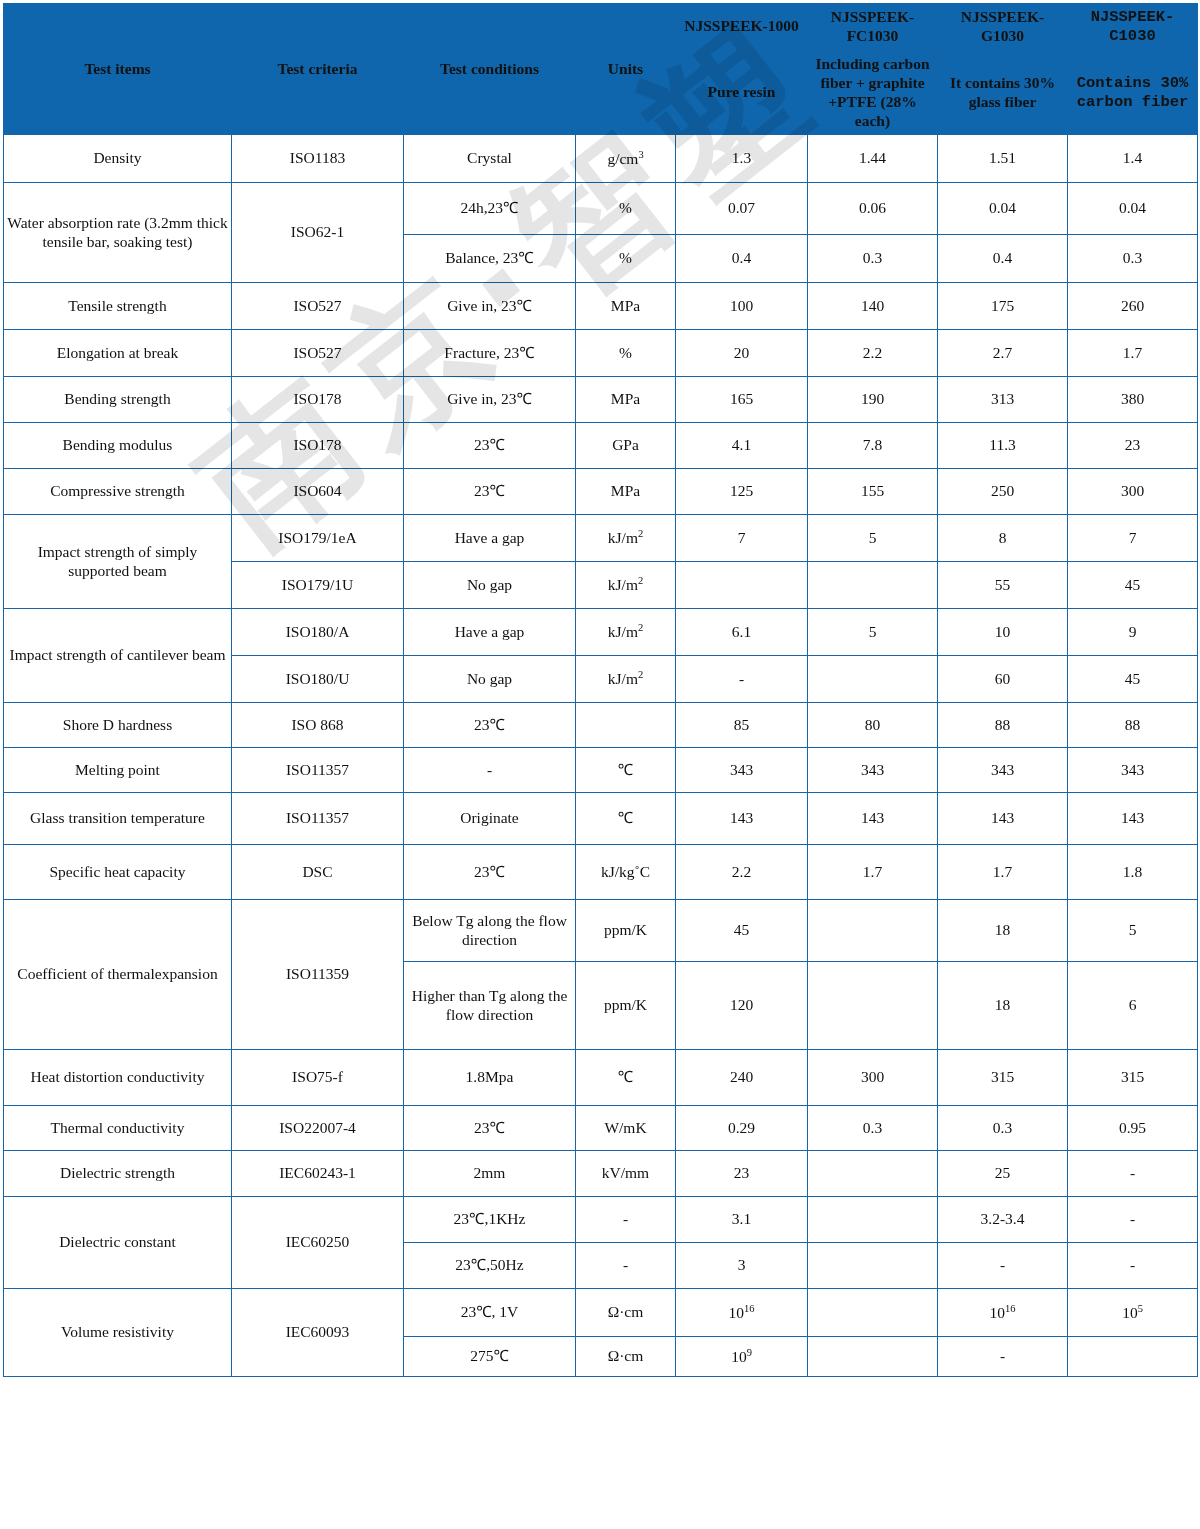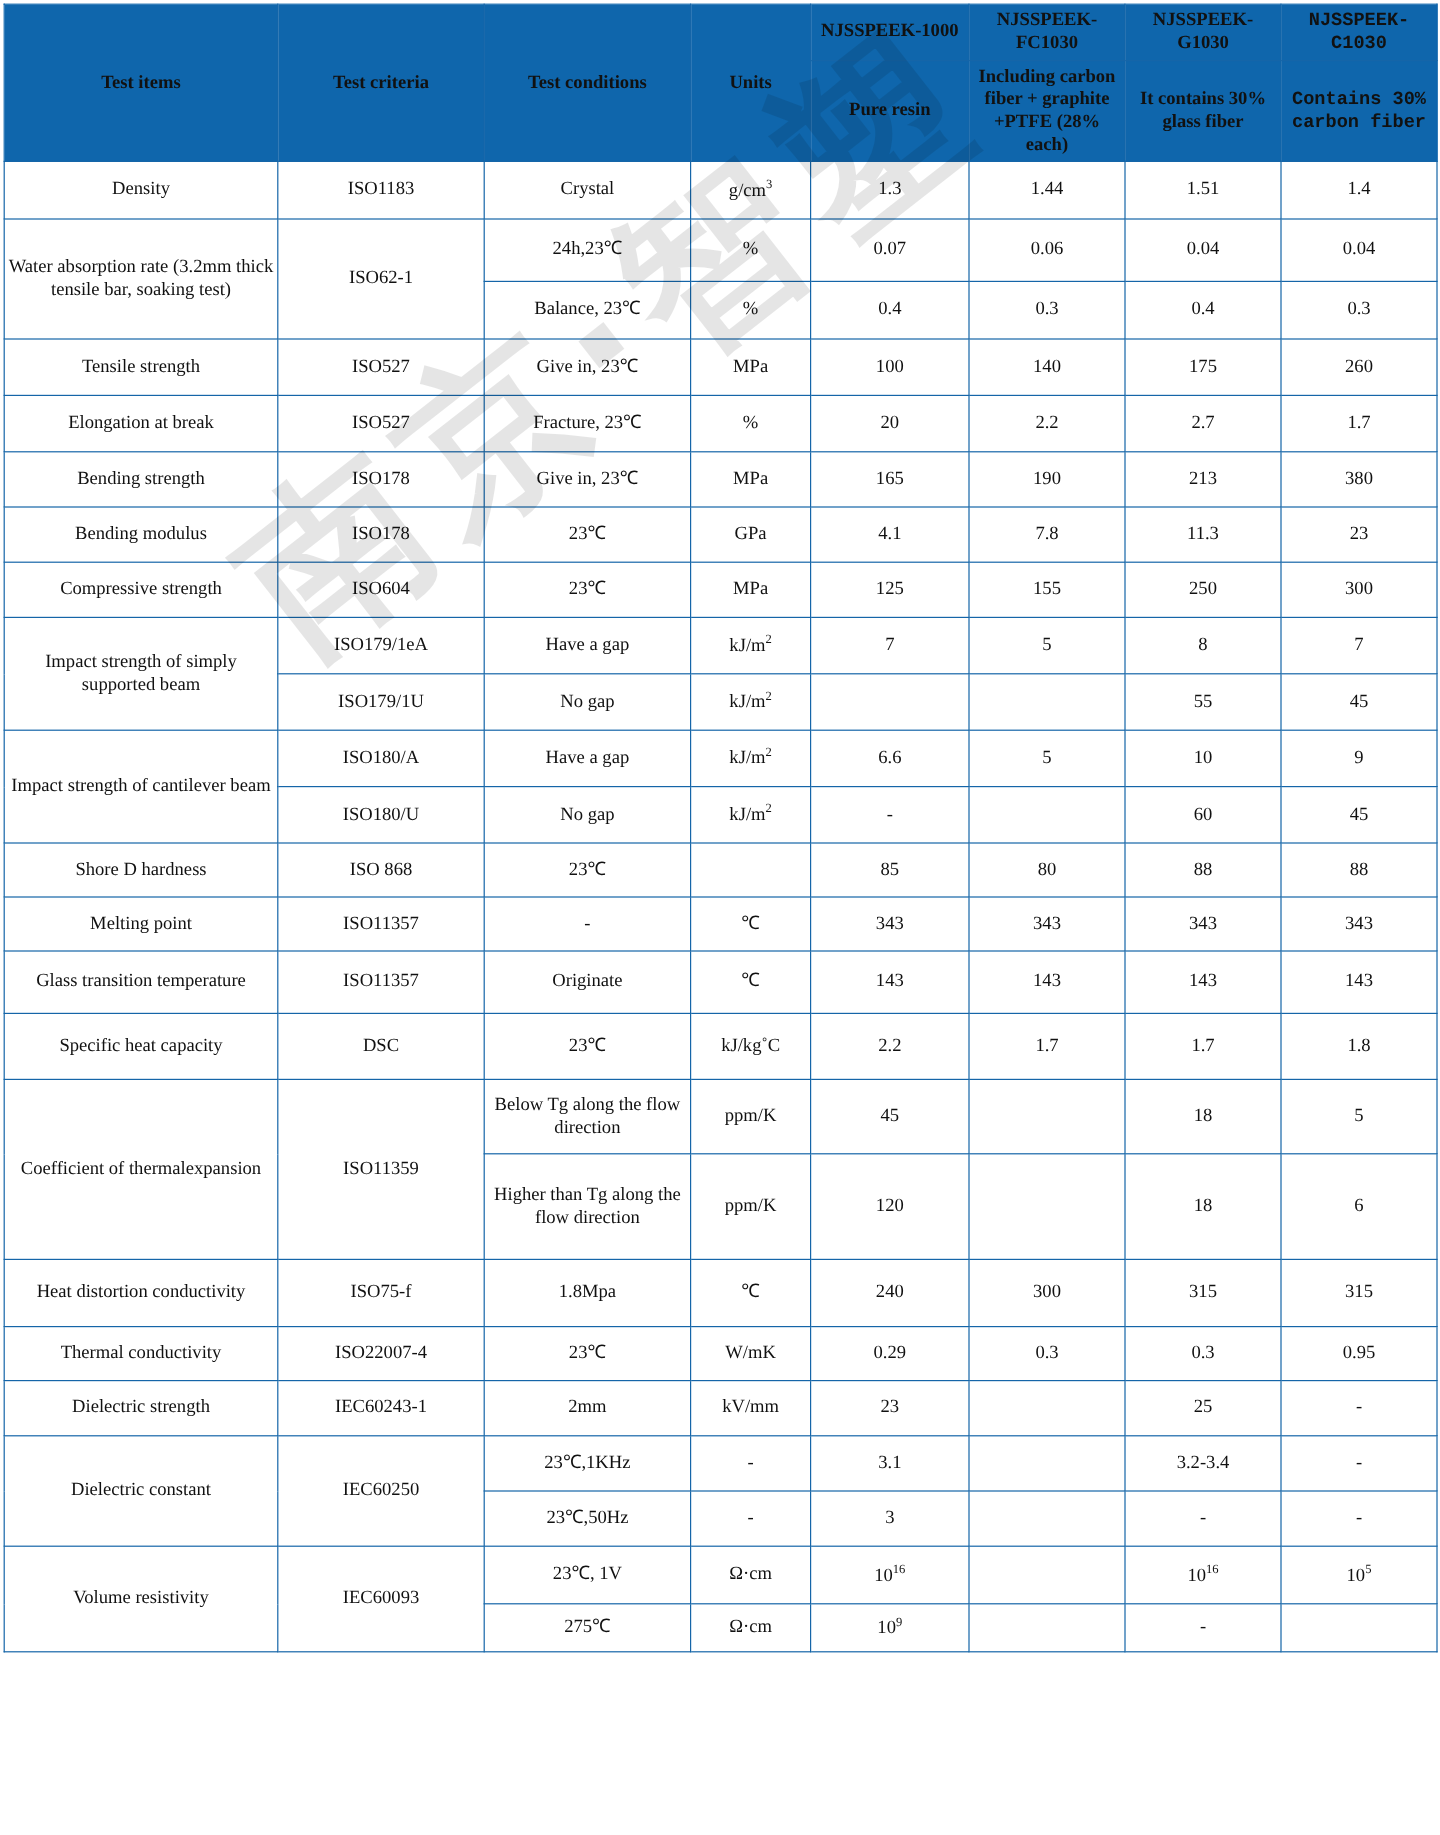--- a/index.html
+++ b/index.html
@@ -167,21 +167,21 @@
       <td>1.7</td>
     </tr>
 
     <tr style="height:46px">
       <td class="item">Bending strength</td>
       <td>ISO178</td>
       <td>Give in, 23℃</td>
       <td>MPa</td>
       <td>165</td>
       <td>190</td>
-      <td>213</td>
+      <td>313</td>
       <td>380</td>
     </tr>
 
     <tr style="height:46px">
       <td class="item">Bending modulus</td>
       <td>ISO178</td>
       <td>23℃</td>
       <td>GPa</td>
       <td>4.1</td>
       <td>7.8</td>
@@ -218,21 +218,21 @@
       <td></td>
       <td>55</td>
       <td>45</td>
     </tr>
 
     <tr style="height:47px">
       <td class="item small" rowspan="2">Impact strength of cantilever beam</td>
       <td>ISO180/A</td>
       <td>Have a gap</td>
       <td>kJ/m<sup>2</sup></td>
-      <td>6.6</td>
+      <td>6.1</td>
       <td>5</td>
       <td>10</td>
       <td>9</td>
     </tr>
     <tr style="height:47px">
       <td>ISO180/U</td>
       <td>No gap</td>
       <td>kJ/m<sup>2</sup></td>
       <td>-</td>
       <td></td>

